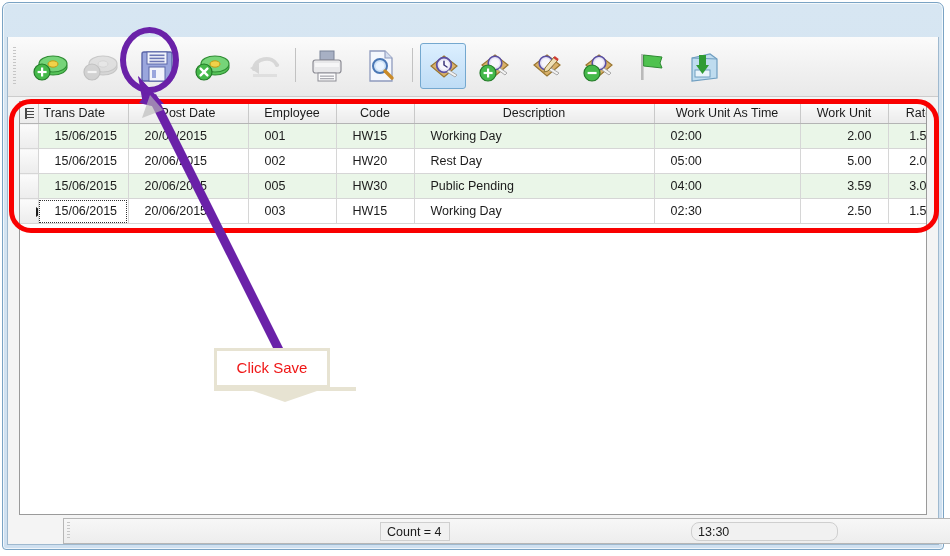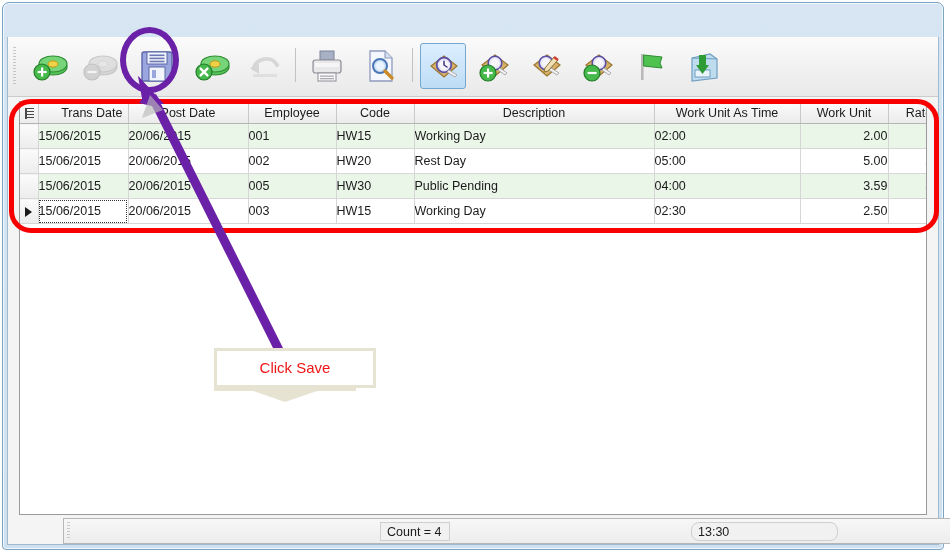--- a/index.html
+++ b/index.html
@@ -201,26 +201,26 @@
     border-right: 1px solid #c9c9c9;
     border-bottom: 1px solid #b4b4b4;
     font-weight: normal;
     font-size: 12.5px;
     color: #1b1b1b;
     padding: 0 5px;
     text-align: center;
     white-space: nowrap;
     overflow: hidden;
   }
-  table.grid th.th-left { text-align: right; }
+  table.grid th.th-left { text-align: left; }
   table.grid td {
     height: 24px;
     border-right: 1px solid #d6d6d6;
     border-bottom: 1px solid #d6d6d6;
-    padding: 0 0;
+    padding: 0 16px;
     white-space: nowrap;
     overflow: hidden;
     font-size: 12.5px;
   }
   tr.row-green td { background: #eaf6e8; }
   tr.row-white td { background: #ffffff; }
   td.num { text-align: right; padding-right: 6px; }
   td.sel-col, th.sel-col {
     width: 18px;
     padding: 0;
@@ -328,21 +328,21 @@
   .arrow-svg {
     position: absolute;
     left: 0; top: 0;
     width: 950px; height: 556px;
     pointer-events: none;
   }
   .callout {
     position: absolute;
     left: 214px;
     top: 348px;
-    width: 162px;
+    width: 116px;
     height: 40px;
     background: #ffffff;
     border: 3px solid #e7e3d2;
     box-sizing: border-box;
     text-align: center;
     line-height: 34px;
     font-size: 15px;
     color: #ef1616;
     font-family: "Liberation Sans", sans-serif;
   }

